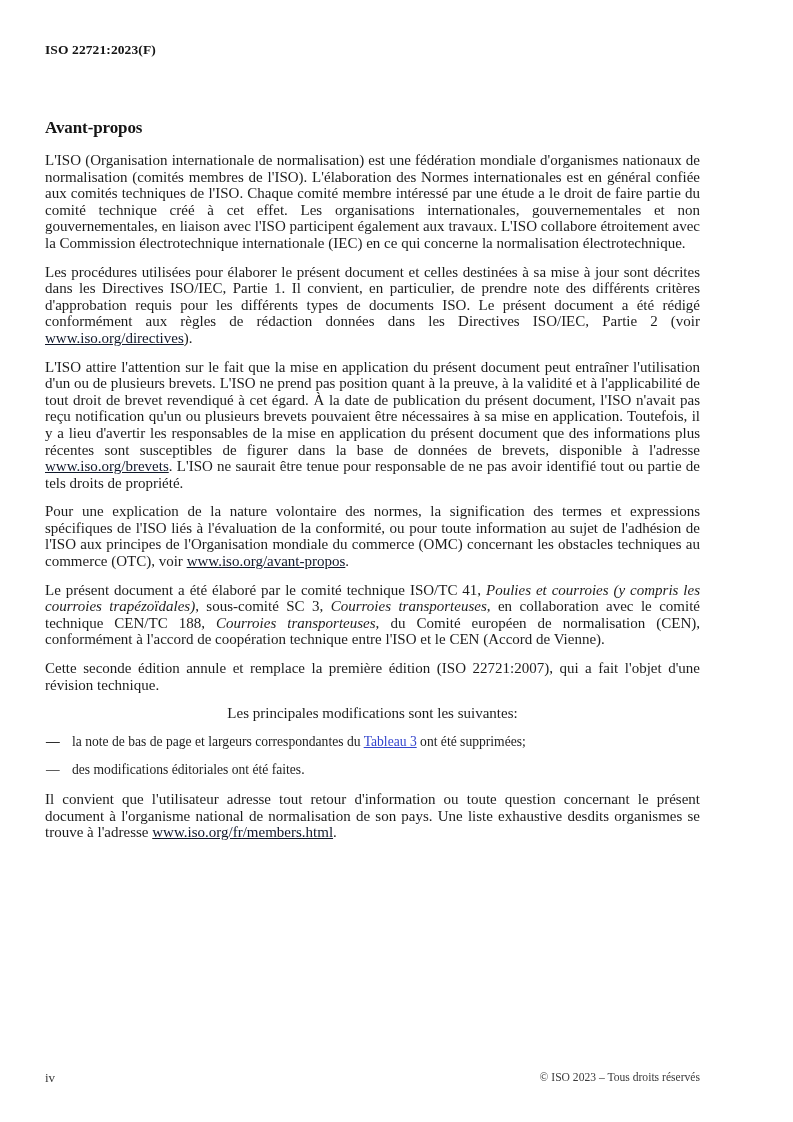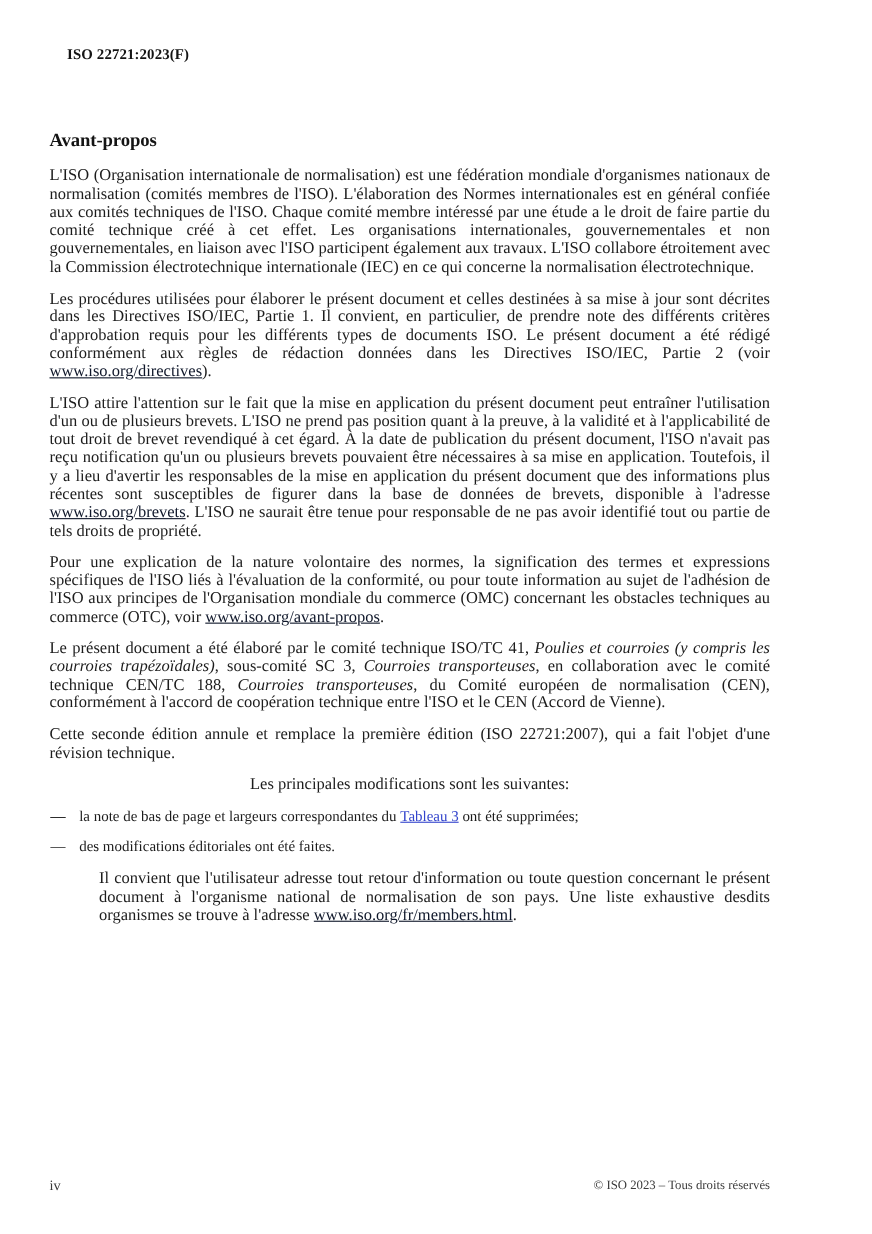--- a/index.html
+++ b/index.html
@@ -20,21 +20,21 @@
     position: absolute;
     left: 0;
     top: 0;
     width: 793px;
     height: 1122px;
     box-sizing: border-box;
   }
 
   .running-head {
     position: absolute;
-    left: 61px;
+    left: 45px;
     top: 42px;
     font-size: 13.5px;
     font-weight: bold;
     letter-spacing: 0.1px;
     color: #141414;
     white-space: nowrap;
   }
 
   .heading {
     position: absolute;
@@ -55,34 +55,33 @@
 
   p.para {
     margin: 0 0 12px 0;
     font-size: 15px;
     line-height: 16.6px;
     text-align: justify;
     text-justify: inter-word;
     hyphens: none;
     color: #1c1c1c;
   }
-  p.para:last-child { margin-bottom: 0; margin-left: 45px; }
+  p.para:last-child { margin-bottom: 0; }
 
   p.para.nojust { text-align: center; }
 
   .lnk {
     color: #0f172a;
     text-decoration: underline;
     text-underline-offset: 1px;
   }
   .lnk-bright {
     color: #3344cc;
     text-decoration: underline;
     text-underline-offset: 1px;
-    font-family: Liberation Serif, serif;
   }
 
   em, .it { font-style: italic; }
 
   ul.dashlist {
     list-style: none;
     margin: 0;
     padding: 0;
   }
   ul.dashlist li {

